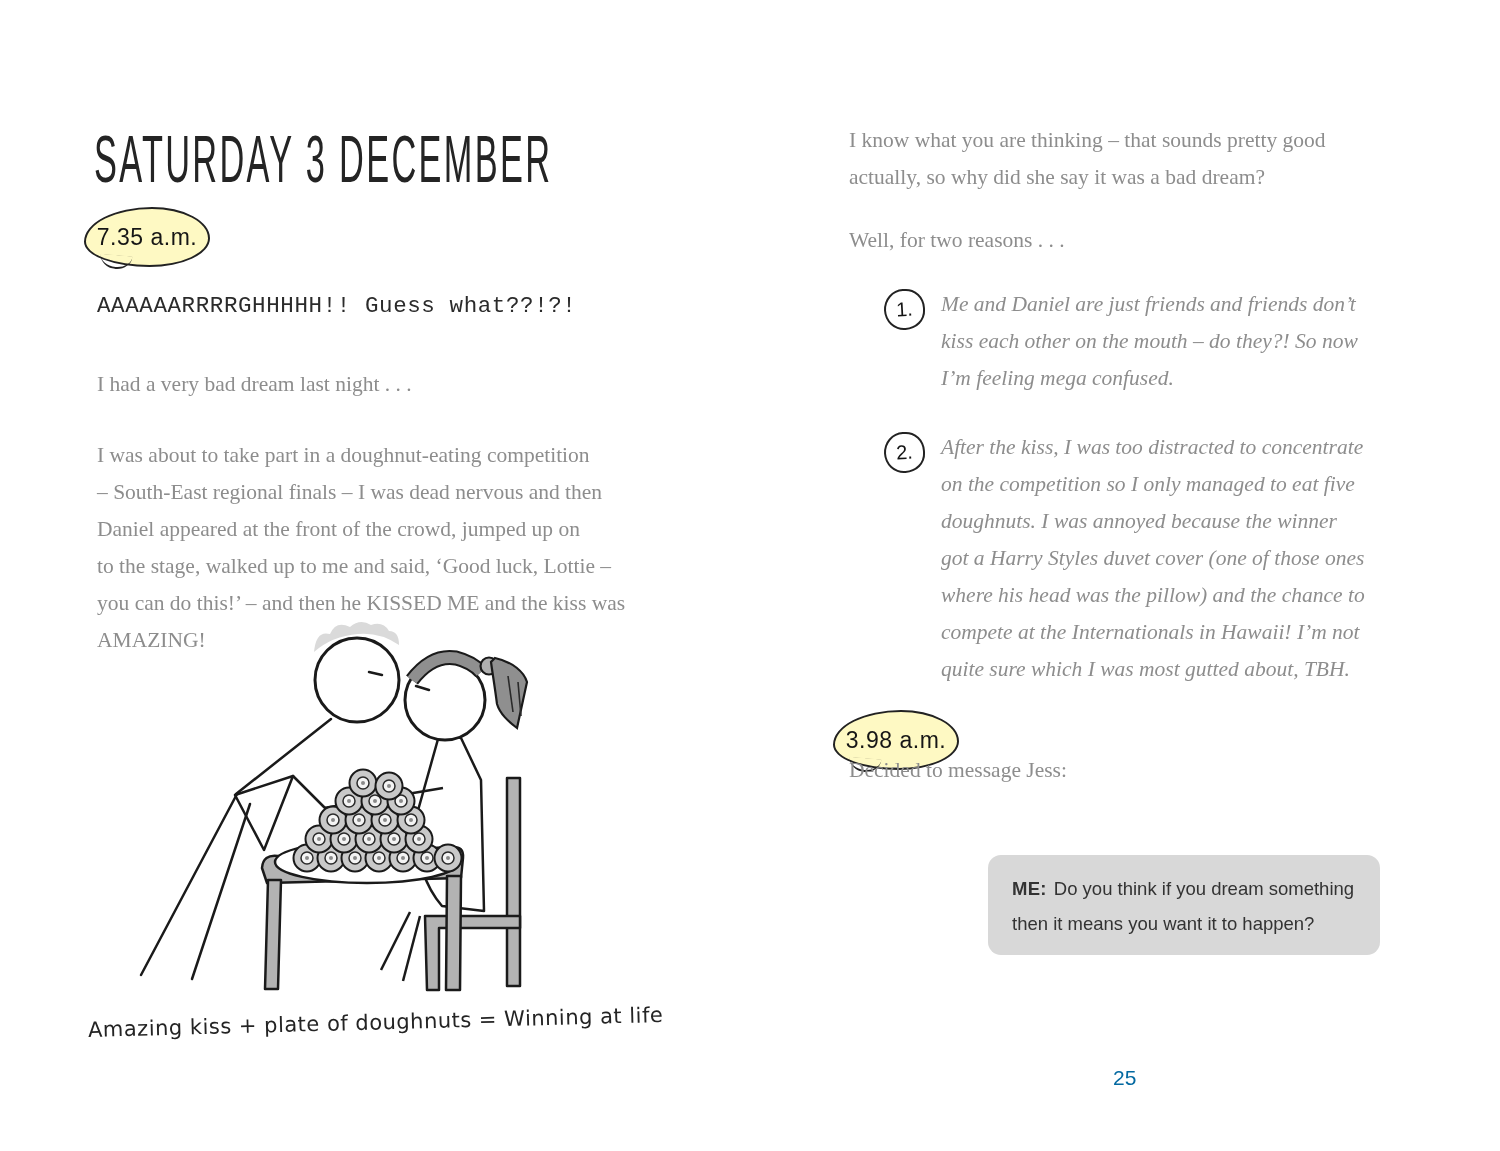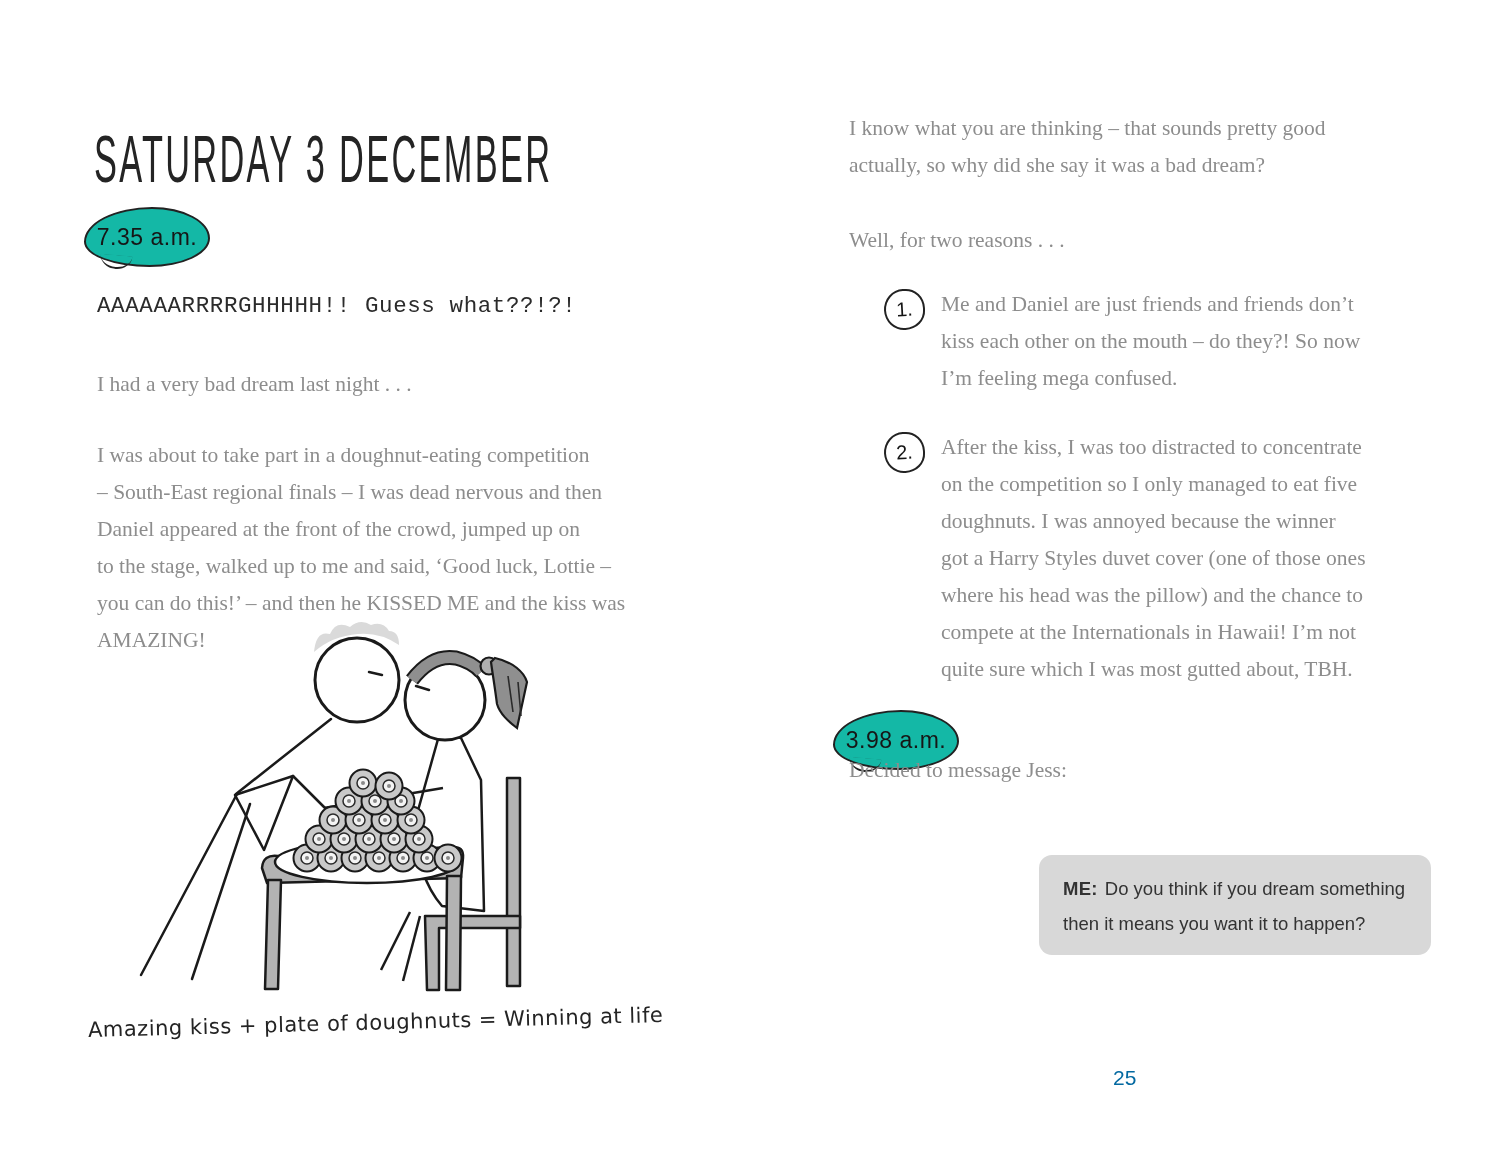--- a/index.html
+++ b/index.html
@@ -17,39 +17,39 @@
          white-space:pre-line;}
 
   
   .scream{font-family:Liberation Mono, monospace;font-size:22.5px;letter-spacing:0.6px;color:#2b2b2b;
           white-space:nowrap;}
 
   
   .time-oval{position:absolute;width:122px;height:56px;border:2.3px solid #222;
              border-radius:54% 46% 48% 52%/58% 52% 48% 42%;display:flex;align-items:center;
              justify-content:center;font-family:"Liberation Sans",sans-serif;font-size:23px;
-             color:#161616;letter-spacing:0.5px;background:#14b8a6;}
+             color:#161616;letter-spacing:0.5px;background:#fef9c3;}
   .time-oval::after{content:'';position:absolute;left:14px;bottom:-4px;width:32px;height:12px;
              border-bottom:2.3px solid #222;border-radius:0 0 50% 50%/0 0 100% 100%;
              transform:rotate(5deg);}
 
   
   .list-item{position:absolute;display:flex;gap:16px;align-items:flex-start;}
   .num-circle{flex:0 0 auto;width:37px;height:37px;margin-top:3px;border:2.3px solid #222;
              border-radius:50% 48% 52% 50%/52% 50% 48% 52%;display:flex;align-items:center;
              justify-content:center;font-family:"Liberation Sans",sans-serif;font-size:20px;
              color:#141414;transform:rotate(-3deg);}
-  .item-text{width:540px;}
+  .item-text{width:540px;font-style:italic;}
 
   
   .caption{font-family:"DejaVu Sans",sans-serif;font-size:21px;color:#242424;letter-spacing:0.5px;
            transform:rotate(-1.5deg);transform-origin:left center;white-space:nowrap;}
 
   
-  .bubble{position:absolute;left:1039px;top:855px;width:392px;box-sizing:border-box;
+  .bubble{position:absolute;left:988px;top:855px;width:392px;box-sizing:border-box;
           background:#d8d8d8;border-radius:13px;padding:16px 24px 14px;
           font-family:"Liberation Sans",sans-serif;font-size:18.5px;line-height:35px;color:#333;}
   .bubble .me{font-weight:bold;letter-spacing:0.3px;margin-right:7px;}
   .bubble .msg{white-space:pre-line;}
 
   .pagenum{font-family:"Liberation Sans",sans-serif;font-size:21px;color:#0369a1;}
 </style>
 </head>
 <body>
 
@@ -148,21 +148,21 @@
         <line x1="137" y1="176" x2="41" y2="357"></line>
         <line x1="150" y1="186" x2="92" y2="361"></line>
       </g>
     </svg>
 
     <div class="abs caption" style="left:88px;top:1018px">Amazing kiss + plate of doughnuts = Winning at life</div>
   </section>
 
   <section>
 
-    <div class="abs serif" style="left:849px;top:110px;width:580px">I know what you are thinking – that sounds pretty good
+    <div class="abs serif" style="left:849px;top:122px;width:580px">I know what you are thinking – that sounds pretty good
 actually, so why did she say it was a bad dream?</div>
 
     <div class="abs serif" style="left:849px;top:222px;width:580px">Well, for two reasons . . .</div>
 
     <div class="list-item" style="left:884px;top:286px">
       <div class="num-circle">1.</div>
       <div class="serif item-text">Me and Daniel are just friends and friends don’t
 kiss each other on the mouth – do they?! So now
 I’m feeling mega confused.</div>
     </div>

